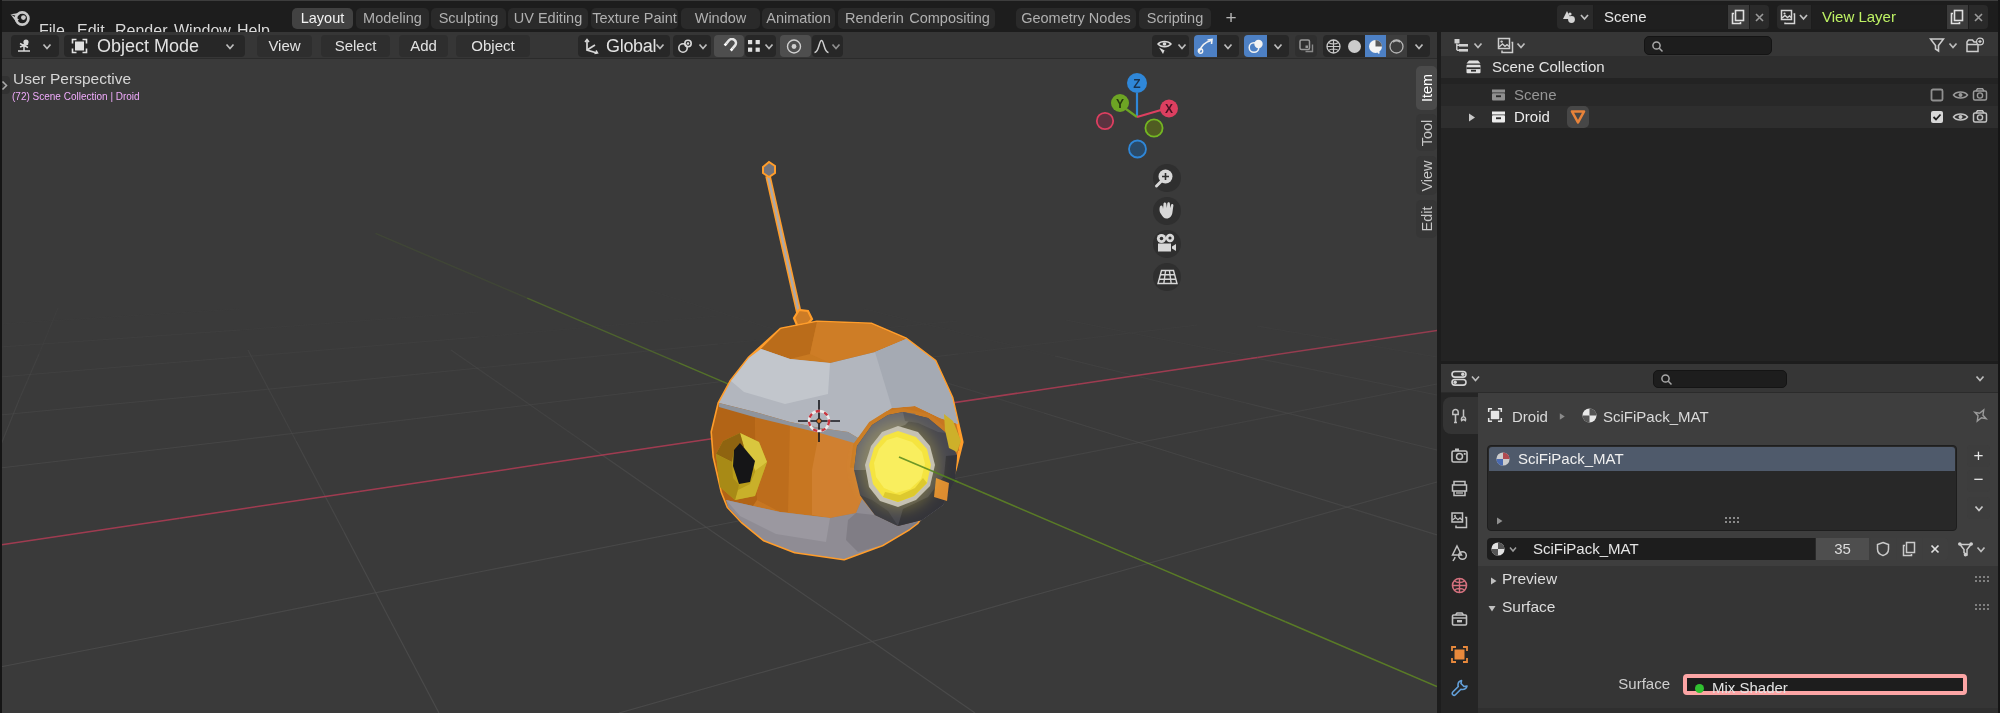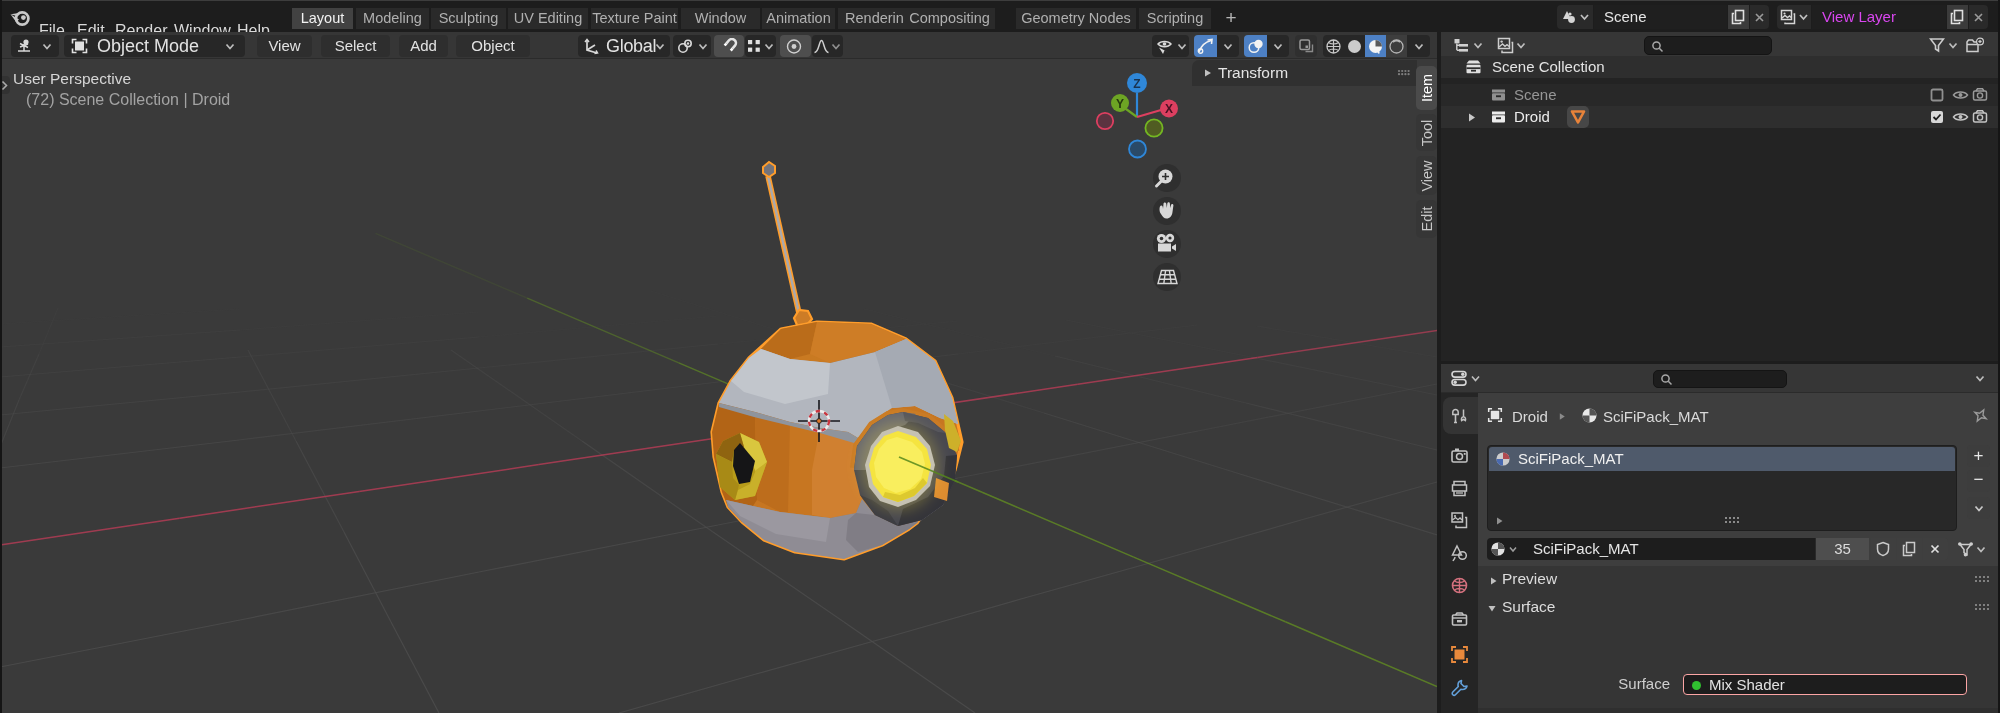--- a/index.html
+++ b/index.html
@@ -1,21 +1,21 @@
 <!DOCTYPE html>
 <html><head>
 <meta charset="utf-8">
 <style>
 * { margin:0; padding:0; box-sizing:border-box; }
 html,body { width:2000px; height:713px; overflow:hidden; background:#1d1d1d;
   font-family:"Liberation Sans", sans-serif; }
 .abs { position:absolute; }
 #topbar { left:0; top:0; width:2000px; height:32px; background:#1d1d1d; border-top:1px solid #3d3d3d; }
 .menu { color:#dadada; font-size:16px; line-height:32px;margin-top:14px; }
-.wtab { position:absolute; top:7px; height:21px; border-radius:0; font-size:14.5px;
+.wtab { position:absolute; top:7px; height:21px; border-radius:5px; font-size:14.5px;
   line-height:21px; text-align:center; background:#2a2a2a; color:#b0b0b0; white-space:nowrap; }
 .wtab.act { background:#424242; color:#f2f2f2; }
 #vheader { left:0; top:32px; width:1437px; height:27px; background:#363636; border-bottom:1px solid #2b2b2b; }
 .hbtn { position:absolute; top:3px; height:22px; background:#272727; border-radius:4px;
   color:#e2e2e2; font-size:18px; line-height:22px; text-align:center; }
 .hpill { position:absolute; top:3px; height:22px; background:#2e2e2e; border-radius:4px;
   color:#e2e2e2; font-size:15px; line-height:22px; text-align:center; }
 #viewport { left:0; top:59px; width:1437px; height:654px; background:#3a3a3a; overflow:hidden; }
 #outliner { left:1441px; top:32px; width:559px; height:329px; background:#232323; }
 #outlhead { position:absolute; left:0; top:0; width:559px; height:28px; background:#363636; border-bottom:1px solid #1f1f1f; }
@@ -83,21 +83,21 @@
     <svg class="abs" style="left:3px;top:4px" width="16" height="16" viewBox="0 0 16 16">
       <rect x="1.5" y="1.5" width="10" height="9" fill="none" stroke="#d5d5d5" stroke-width="1.5"></rect>
       <circle cx="4.5" cy="4.5" r="1.1" fill="#d5d5d5"></circle>
       <path d="M2 9 L5 6.5 L7.5 8.5 L9.5 7 L11 8.5" fill="none" stroke="#d5d5d5" stroke-width="1.4"></path>
       <path d="M13.5 5 L14.5 5 L14.5 14.5 L5 14.5 L5 13.5" fill="none" stroke="#d5d5d5" stroke-width="1.5"></path>
     </svg>
     <svg class="abs" style="left:21px;top:8px" width="11" height="8" viewBox="0 0 11 8">
         <path d="M2 2 L5.5 6 L9 2" fill="none" stroke="#c0c0c0" stroke-width="1.7"></path>
       </svg>
   </div>
-  <div class="abs" style="left:1812px;top:4px;width:134px;height:24px;background:#1f1f1f;color:#d946ef;font-size:15px;line-height:24px;padding-left:10px">View Layer</div>
+  <div class="abs" style="left:1812px;top:4px;width:134px;height:24px;background:#1f1f1f;color:#bef264;font-size:15px;line-height:24px;padding-left:10px">View Layer</div>
   <div class="abs" style="left:1947px;top:4px;width:21px;height:24px;background:#3b3b3b">
     <svg class="abs" style="left:3px;top:4px" width="15" height="16" viewBox="0 0 15 16">
       <rect x="4.5" y="1.5" width="8" height="10" fill="none" stroke="#e0e0e0" stroke-width="1.6"></rect>
       <path d="M3 4.5 L1.5 4.5 L1.5 14.5 L9.5 14.5 L9.5 13" fill="none" stroke="#e0e0e0" stroke-width="1.6"></path>
     </svg>
   </div>
   <div class="abs" style="left:1969px;top:4px;width:19px;height:24px;background:#2a2a2a;border-radius:0 4px 4px 0">
     <svg class="abs" style="left:4px;top:7px" width="11" height="11" viewBox="0 0 11 11">
         <path d="M2 2 L9 9 M9 2 L2 9" stroke="#9a9a9a" stroke-width="1.6"></path>
       </svg>
@@ -411,43 +411,25 @@
         <circle cx="1170" cy="238" r="1.6" fill="#303030"></circle>
   <path d="M1158 243.5 h13 v8 h-13 Z M1172 246.5 L1176 244 L1176 251 L1172 248.5 Z"></path>
 </g>
 <g stroke="#d8d8d8" fill="none" stroke-width="1.4">
   <path d="M1161.5 270.5 h12 l3.5 13 h-19 Z M1165.6 270.5 l-1.8 13 M1169.4 270.5 l1.8 13 M1160.2 274.8 h14.6 M1158.9 279.2 h17.2"></path>
 </g>
 
 <path d="M1440 0" fill="none"></path>
 </svg>
 <div class="abs" style="left:13px;top:11px;font-size:15.5px;color:#d6d6d6">User Perspective</div>
-<div class="abs" style="left:26px;top:32px;font-size:16px;color:#a3a3a3">(72) Scene Collection | Droid</div>
+<div class="abs" style="left:12px;top:32px;font-size:10px;color:#f0abfc">(72) Scene Collection | Droid</div>
 <div class="abs" style="left:0px;top:17px;width:10px;height:18px;background:rgba(45,45,45,0.6);border-radius:0 4px 4px 0">
   <svg class="abs" style="left:0px;top:4px" width="9" height="11" viewBox="0 0 9 11">
         <path d="M2.5 1.5 L6.5 5.5 L2.5 9.5" fill="none" stroke="#aaaaaa" stroke-width="1.6"></path>
       </svg>
-</div>
-<div class="abs" style="left:1192px;top:1px;width:225px;height:26px;background:rgba(48,48,48,0.96);border-radius:7px 0 0 0;color:#e4e4e4;font-size:15.5px;line-height:26px">
-  <svg class="abs" style="left:11px;top:8px" width="10" height="10" viewBox="0 0 10 10">
-        <path d="M2 1.5 L8 5 L2 8.5 Z" fill="#c0c0c0"></path>
-      </svg>
-  <span style="margin-left:26px">Transform</span>
-  <svg class="abs" style="left:205px;top:9px" width="14" height="10" viewBox="0 0 14 10">
-    <g fill="#808080">
-          <circle cx="2" cy="2" r="1.1"></circle>
-          <circle cx="5.2" cy="2" r="1.1"></circle>
-          <circle cx="8.4" cy="2" r="1.1"></circle>
-          <circle cx="11.6" cy="2" r="1.1"></circle>
-          <circle cx="2" cy="5.2" r="1.1"></circle>
-          <circle cx="5.2" cy="5.2" r="1.1"></circle>
-          <circle cx="8.4" cy="5.2" r="1.1"></circle>
-          <circle cx="11.6" cy="5.2" r="1.1"></circle>
-        </g>
-  </svg>
 </div>
 <div class="vtab act" style="top:7px;height:44px">
       <span>Item</span>
     </div>
 <div class="vtab" style="top:55px;height:37px">
       <span>Tool</span>
     </div>
 <div class="vtab" style="top:97px;height:39px">
       <span>View</span>
     </div>
@@ -737,21 +719,21 @@
         <rect x="4" y="0" width="2" height="2"></rect>
         <rect x="8" y="0" width="2" height="2"></rect>
         <rect x="12" y="0" width="2" height="2"></rect>
         <rect x="0" y="4" width="2" height="2"></rect>
         <rect x="4" y="4" width="2" height="2"></rect>
         <rect x="8" y="4" width="2" height="2"></rect>
         <rect x="12" y="4" width="2" height="2"></rect>
       </g>
   </svg>
   <span class="abs" style="left:170px;top:311px;width:59px;font-size:15px;color:#cfcfcf;text-align:right">Surface</span>
-  <div class="abs" style="left:242px;top:310px;width:284px;height:21px;background:#1d1d1d;border-radius:4px;border:1px solid #fca5a5">
+  <div class="abs" style="left:242px;top:310px;width:284px;height:21px;background:#1d1d1d;border-radius:4px;border:4px solid #fca5a5">
     <svg class="abs" style="left:7px;top:5px" width="11" height="11" viewBox="0 0 11 11">
         <circle cx="5.5" cy="5.5" r="4.5" fill="#30c030"></circle>
       </svg>
     <span class="abs" style="left:25px;top:1px;font-size:15px;color:#e2e2e2">Mix Shader</span>
   </div>
 </div>
 <div class="abs" style="left:0;top:0;width:2px;height:713px;background:#151515"></div>
 <div class="abs" style="left:1998px;top:0;width:2px;height:713px;background:#151515"></div>
 
 </body></html>

